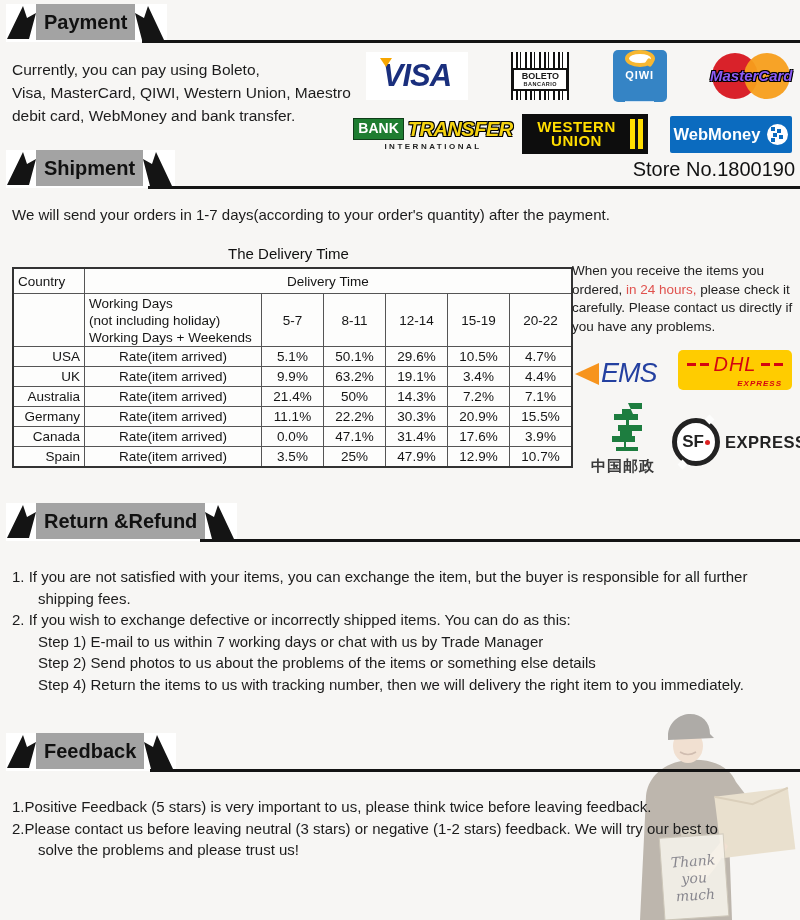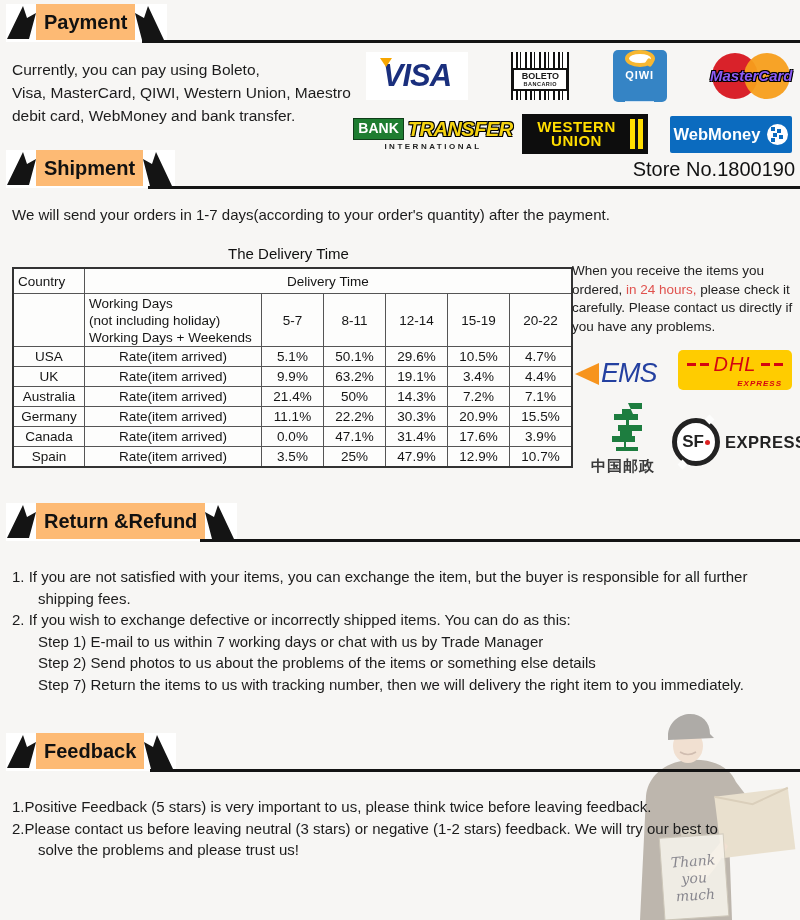--- a/index.html
+++ b/index.html
@@ -6,21 +6,21 @@
   body{
     width:800px;height:920px;position:relative;overflow:hidden;
     background:#f7f6f4;color:#1a1a1a;
     font-family:"Liberation Sans", sans-serif;
   }
   .abs{position:absolute;}
 
   
   .sec-header{position:absolute;left:0;width:800px;height:42px;z-index:3;}
   .sec-band{position:absolute;left:6px;top:0;display:flex;align-items:flex-start;background:#fff;padding-right:2px;}
-  .sec-title{font-size:20px;font-weight:bold;color:#111;line-height:36px;padding:0 8px;background:#fdba74;white-space:nowrap;text-align:center;}
+  .sec-title{font-size:20px;font-weight:bold;color:#111;line-height:36px;padding:0 8px;background:#a3a3a3;white-space:nowrap;text-align:center;}
   .arrow-svg{display:block;}
   .sec-rule{position:absolute;top:36px;height:3px;right:0;background:#141414;}
 
   
   .pay-desc{left:12px;top:58px;font-size:15.5px;line-height:23px;color:#1c1c1c;}
   .pay-icons{left:366px;top:50px;width:426px;}
   .pay-row{display:flex;justify-content:space-between;align-items:center;}
   .pay-row2{margin-top:12px;}
 
   .logo-visa{position:relative;width:102px;height:48px;background:#fff;display:flex;align-items:center;justify-content:center;}
@@ -59,21 +59,21 @@
   .wm-globe{width:21px;height:21px;border-radius:50%;background:#fff;position:relative;overflow:hidden;}
   .wm-globe i{position:absolute;background:#0b6bbf;width:4px;height:4px;}
 
   
   .store-no{position:absolute;right:5px;top:158px;font-size:20px;color:#111;z-index:4;}
   .ship-intro{left:12px;top:206px;font-size:15px;color:#1c1c1c;}
   .tbl-title{left:12px;top:245px;width:553px;text-align:center;font-size:15px;color:#111;}
   table.delivery{position:absolute;left:12px;top:267px;border-collapse:collapse;background:#fdfdfc;}
   table.delivery td,table.delivery th{border:1px solid #555;font-weight:normal;font-size:13.5px;color:#151515;padding:0 4px;}
   table.delivery{border:2px solid #333;}
-  .c-country{width:62px;text-align:center;}
+  .c-country{width:62px;text-align:right;}
   .c-label{width:168px;text-align:center;}
   .c-p{width:53px;text-align:center;}
   .row-head td{height:24px;text-align:center;}
   .row-head .c-country{text-align:left;}
   .row-working td{height:52px;}
   .working-lines{font-size:13.5px;line-height:17px;text-align:left;}
   .row-data td{height:19px;}
   .note-box{left:572px;top:262px;width:226px;font-size:13.5px;line-height:18.5px;color:#222;}
   .note-red{color:#e0524e;}
 
@@ -324,21 +324,21 @@
   </div>
   <div class="sec-rule" style="left:200px;"></div>
 </div>
 
 <div class="abs notes" style="left:12px;top:566px;">
   <div class="ind-0">1. If you are not satisfied with your items, you can exchange the item, but the buyer is responsible for all further</div>
   <div class="ind-1">shipping fees.</div>
   <div class="ind-0">2. If you wish to exchange defective or incorrectly shipped items. You can do as this:</div>
   <div class="ind-1">Step 1) E-mail to us within 7 working days or chat with us by Trade Manager</div>
   <div class="ind-1">Step 2) Send photos to us about the problems of the items or something else details</div>
-  <div class="ind-1">Step 7) Return the items to us with tracking number, then we will delivery the right item to you immediately.</div>
+  <div class="ind-1">Step 4) Return the items to us with tracking number, then we will delivery the right item to you immediately.</div>
 </div>
 
 <svg class="courier-man" viewBox="0 0 190 224">
   <g opacity="0.42">
     <path d="M30,224 L36,100 C38,80 55,66 78,64 C104,62 120,72 126,86 L158,128 L126,140 L118,112 L122,224 Z" fill="#6f604e"></path>
     <ellipse cx="78" cy="50" rx="15" ry="17" fill="#e9c3a2"></ellipse>
     <path d="M58,40 C58,26 70,18 80,18 C92,18 100,26 100,38 L104,42 L58,44 Z" fill="#4a453e"></path>
     <path d="M70,56 q8,5 16,0" stroke="#9c6f55" stroke-width="1.5" fill="none"></path>
     <g transform="rotate(-7 145 128)">
       <rect x="108" y="96" width="74" height="62" fill="#d8c49c"></rect>

